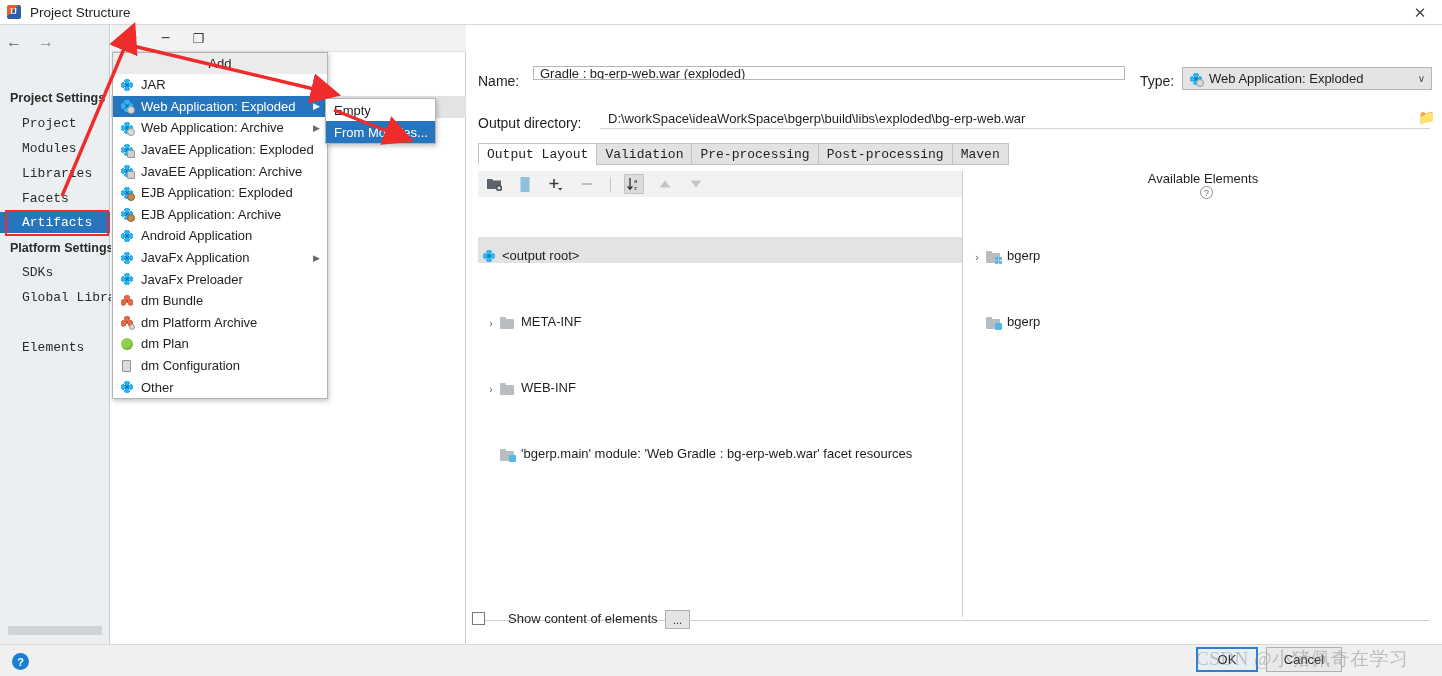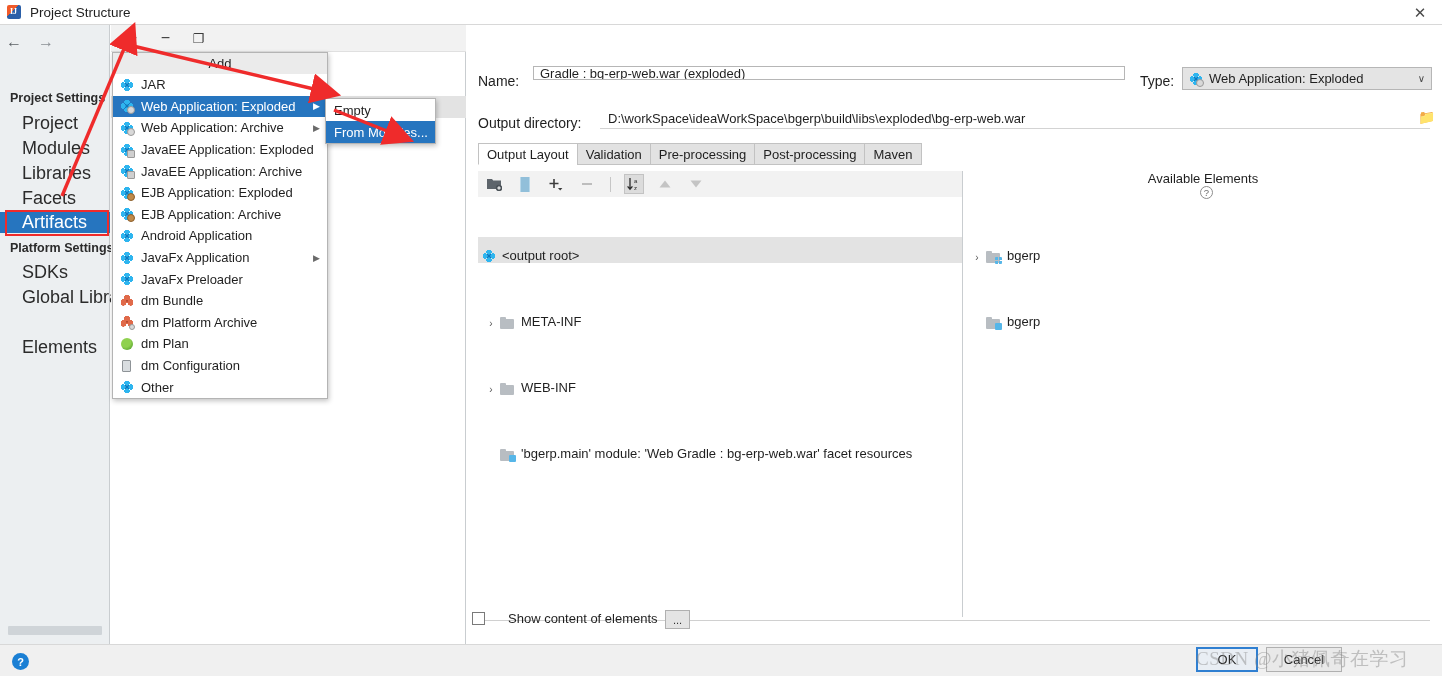--- a/index.html
+++ b/index.html
@@ -52,21 +52,21 @@
   .nav-arrows span { font-size: 16px; color: #8a8f94; cursor: pointer; line-height: 1; }
   .nav-arrows span.en { color: #5c6166; }
 
   .grp-head {
     position: absolute; left: 10px; font-weight: bold; font-size: 12.5px;
     color: #2b2b2b; white-space: nowrap;
   }
   .nav-item {
     position: absolute; left: 0; width: 110px; height: 21px;
     display: flex; align-items: center; padding-left: 22px;
-    font-size: 18px; color: #2b2b2b; white-space: nowrap; cursor: pointer;
+    font-size: 13px; color: #2b2b2b; white-space: nowrap; cursor: pointer; font-family: Liberation Mono, monospace;
   }
   .nav-item.sel { background: #2675bf; color: #ffffff; }
 
   .sel-outline {
     position: absolute; left: 5px; top: 185px; width: 104px; height: 26px;
     border: 2px solid #ef2b2b; pointer-events: none;
   }
 
   .sb-scroll {
     position: absolute; left: 8px; bottom: 9px; width: 94px; height: 9px;
@@ -188,21 +188,21 @@
   .chk .box {
     width: 13px; height: 13px; border: 1px solid #7a7a7a; background: #fff;
     margin-right: 7px; flex: none;
   }
   .chk .ct { font-size: 13px; color: #1f1f1f; white-space: nowrap; }
   .chk .ct u { text-decoration: underline; }
 
   
   .tabstrip {
     position: absolute; left: 11px; top: 118px; width: 952px; height: 22px;
-    display: flex; align-items: flex-end;
+    display: flex; align-items: flex-end; font-family: Liberation Mono, monospace;
   }
   .tab {
     height: 22px; padding: 0 8px; display: flex; align-items: center;
     font-size: 13px; color: #1f1f1f; background: #e2e2e2;
     border: 1px solid #c2c2c2; border-right: none; cursor: pointer;
   }
   .tab:last-child { border-right: 1px solid #c2c2c2; }
   .tab.act { background: #ffffff; border-bottom-color: #ffffff; }
 
   

